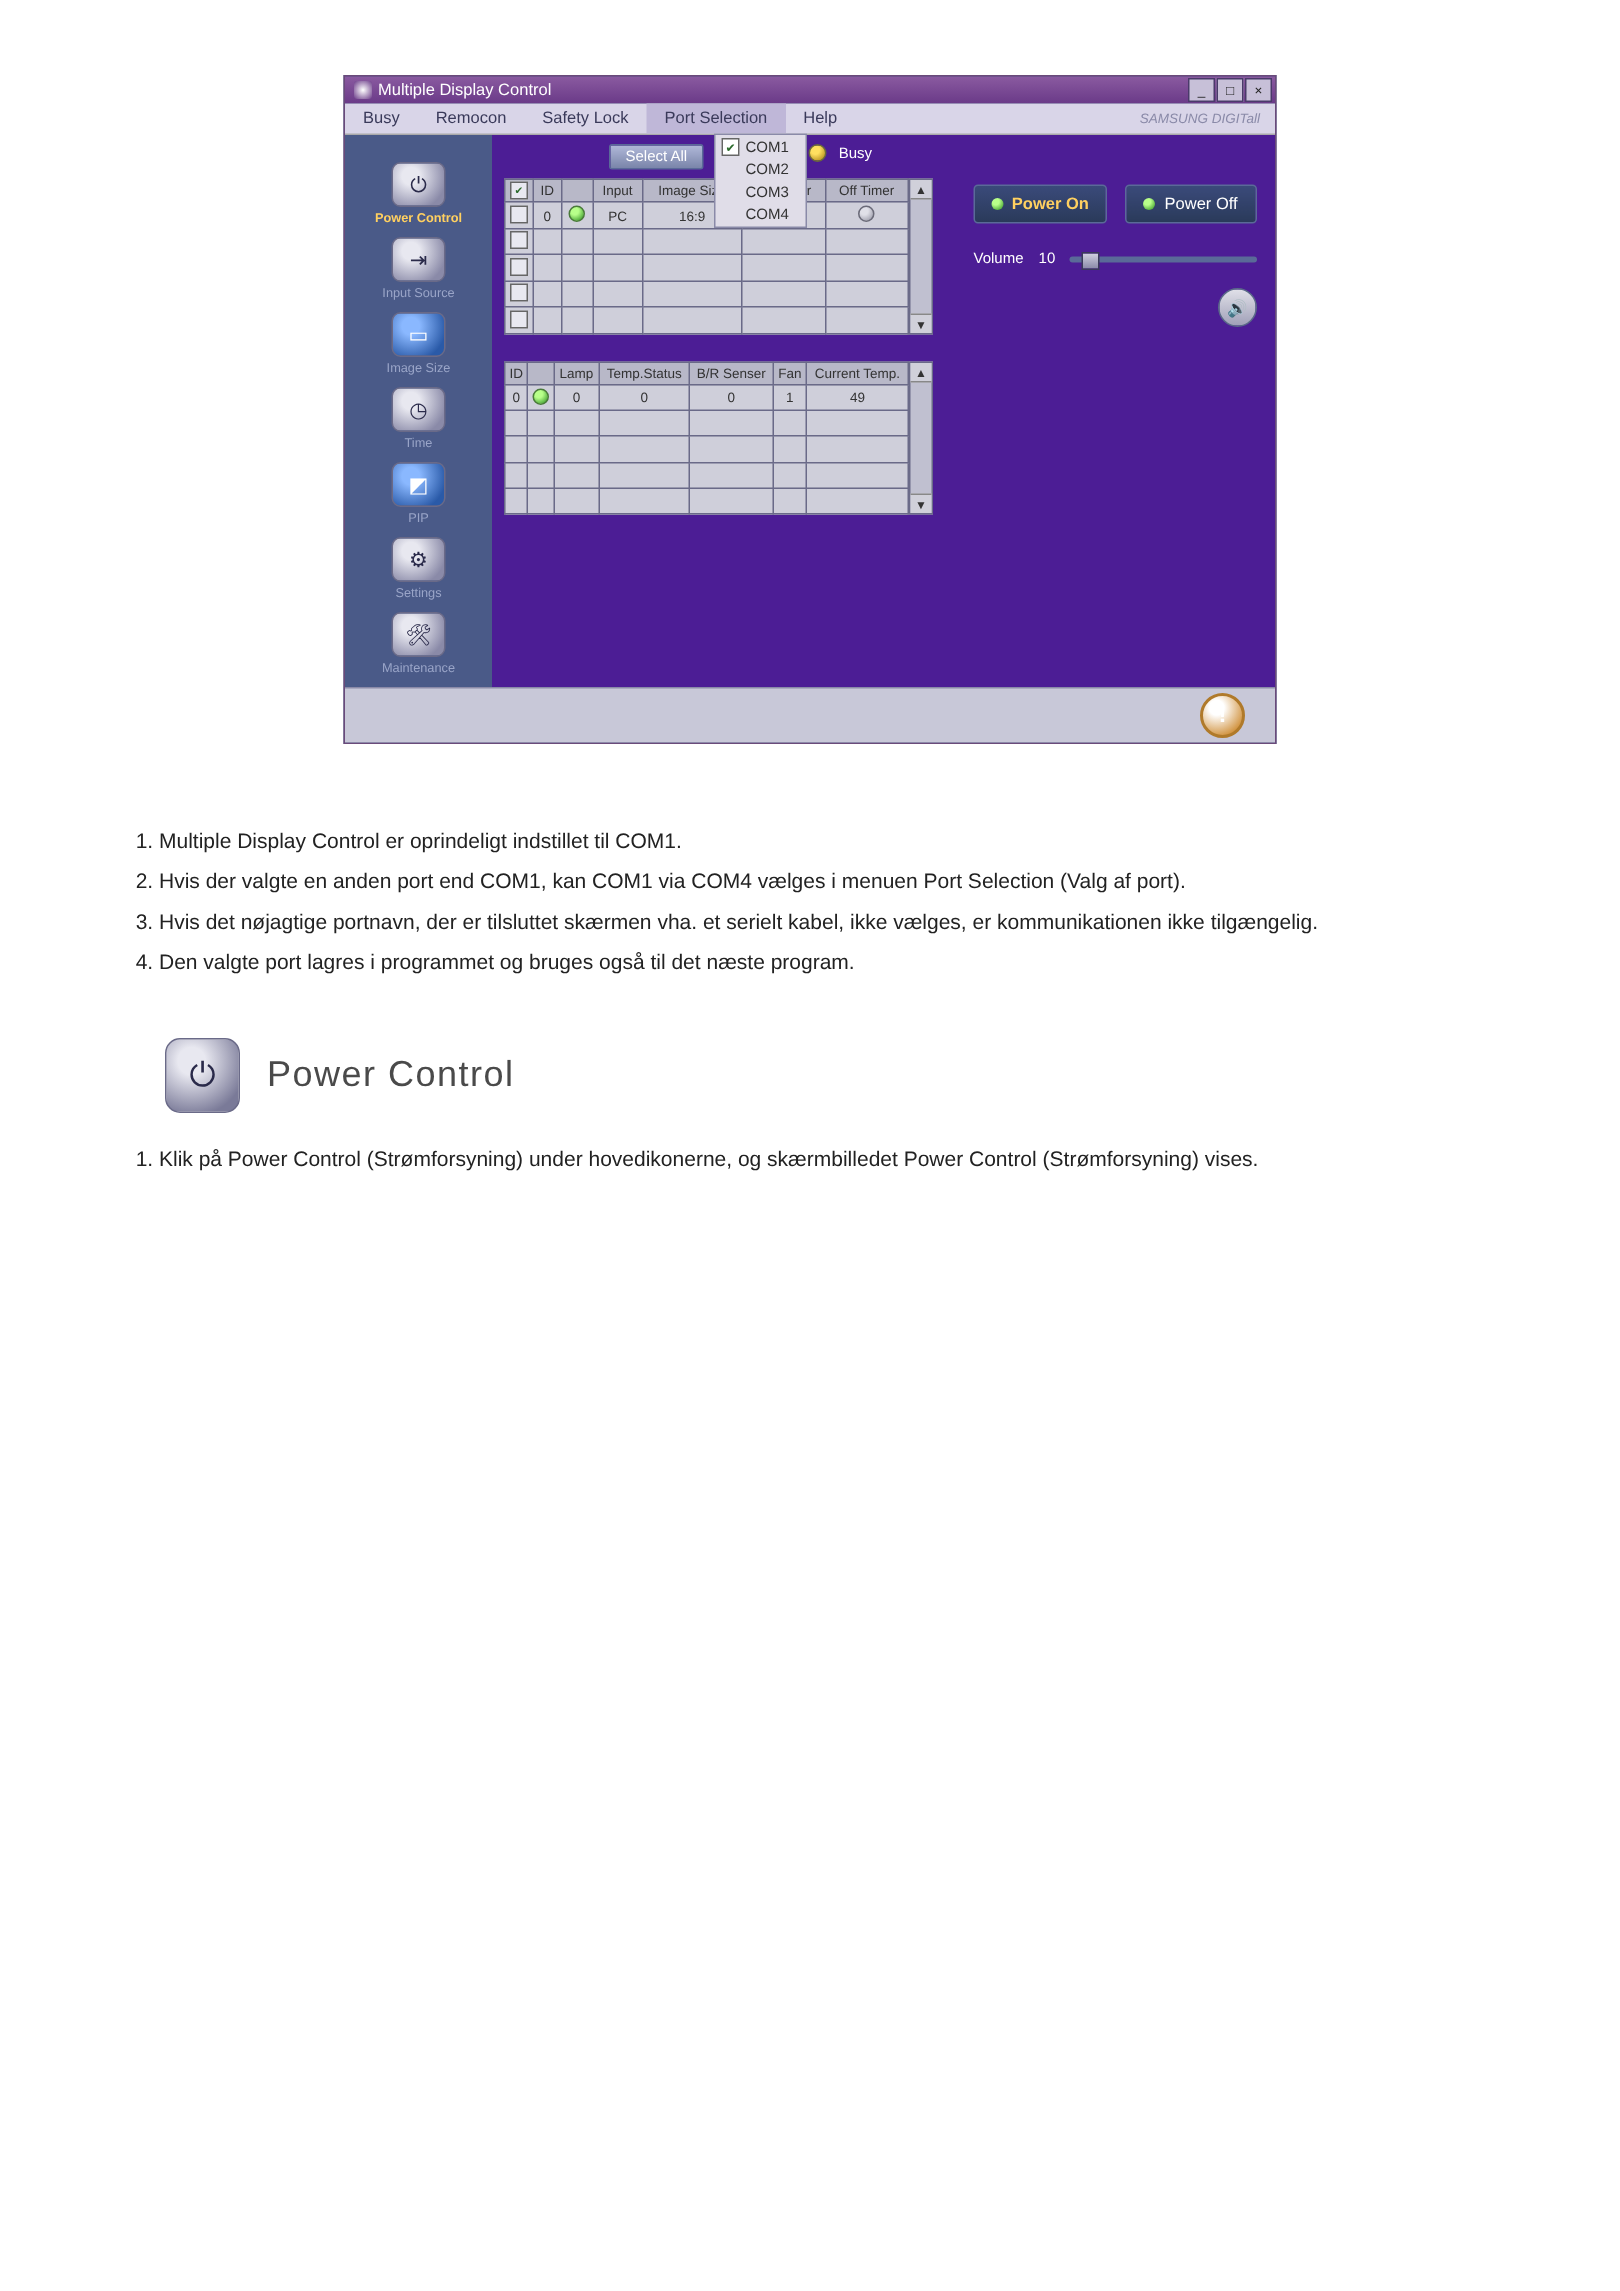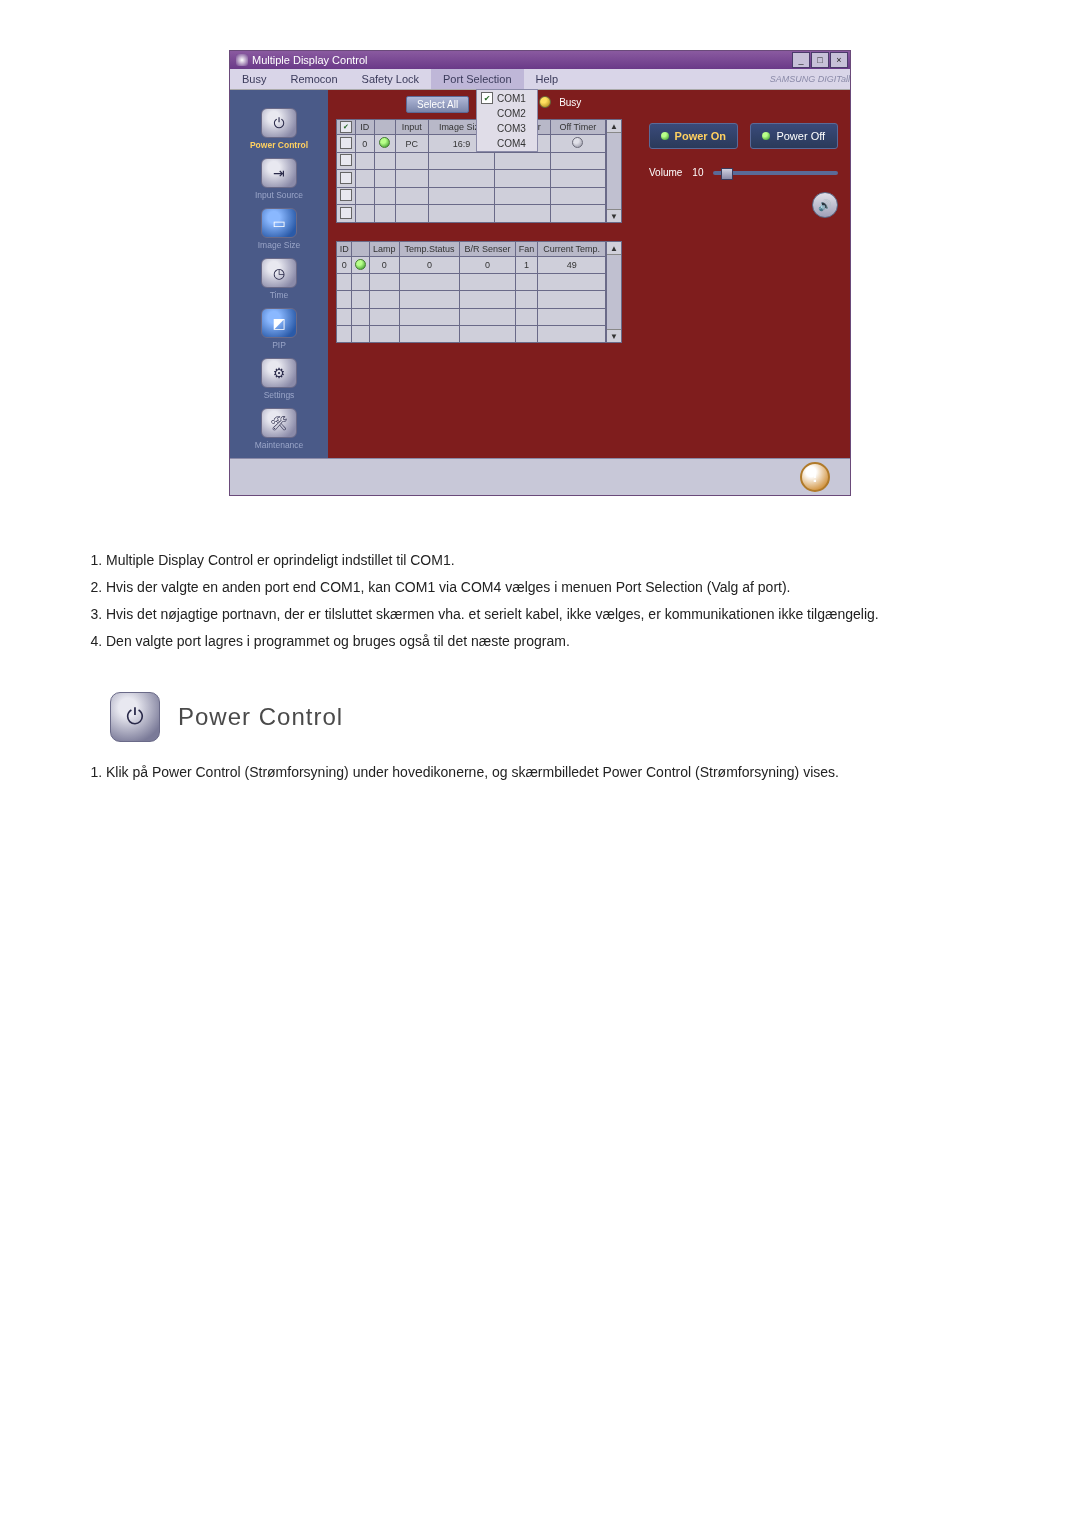--- a/index.html
+++ b/index.html
@@ -59,20 +59,21 @@
     padding:0 12px;
     line-height:20px;
     color:#3a3a5a;
     font-size:11px;
   }
   .menu-item.open {
     background:#bfb7d8;
   }
   .brand {
     margin-left:auto;
+    padding-right:10px;
     color:#8a8aa8;
     font-style:italic;
     font-size:9px;
   }
   .dropdown {
     position:absolute;
     top:20px;
     left:246px;
     background:#e0dde8;
     border:1px solid #8a8aa8;
@@ -114,21 +115,21 @@
     margin:0 auto 2px auto;
     display:flex;align-items:center;justify-content:center;
     font-size:14px;color:#2a2a4a;
   }
   .side-icon.blue { background: radial-gradient(circle at 35% 30%, #8ab8ff 20%, #2a5aa8 80%); color:#fff;}
   .side-item.active .label { color:#ffd060; font-weight:bold; }
   .side-item .label { color:#9aa5c8; }
   .side-item.active .label { color:#ffd060;}
   .main {
     flex:1;
-    background:#7f1d1d;
+    background:#4c1d95;
     padding:6px 8px 10px 8px;
     position:relative;
   }
   .toprow {
     display:flex;
     align-items:flex-start;
     gap:10px;
     margin-bottom:6px;
     margin-left:70px;
   }

